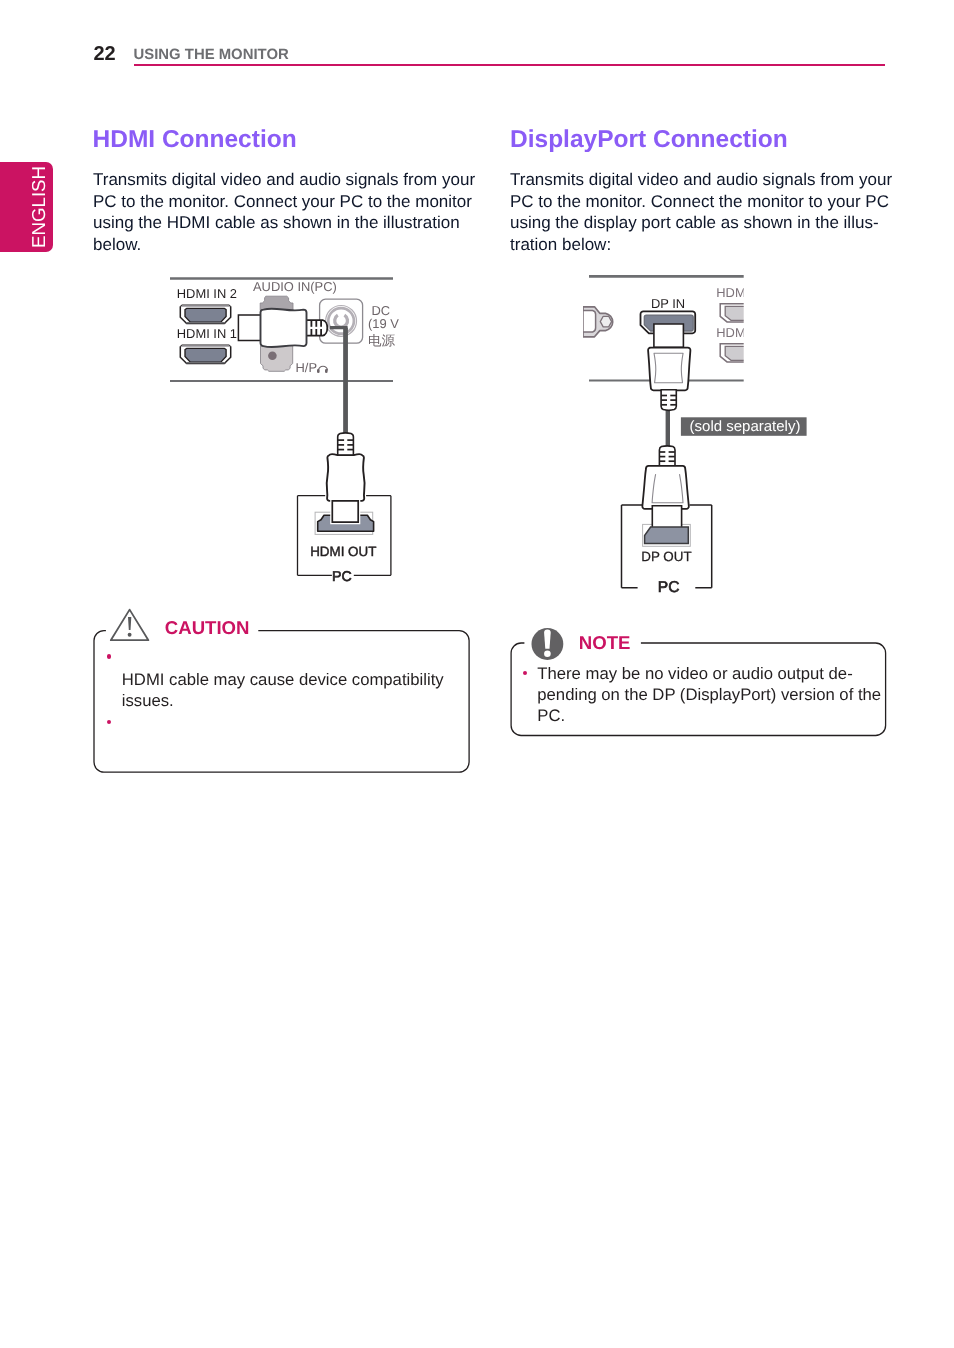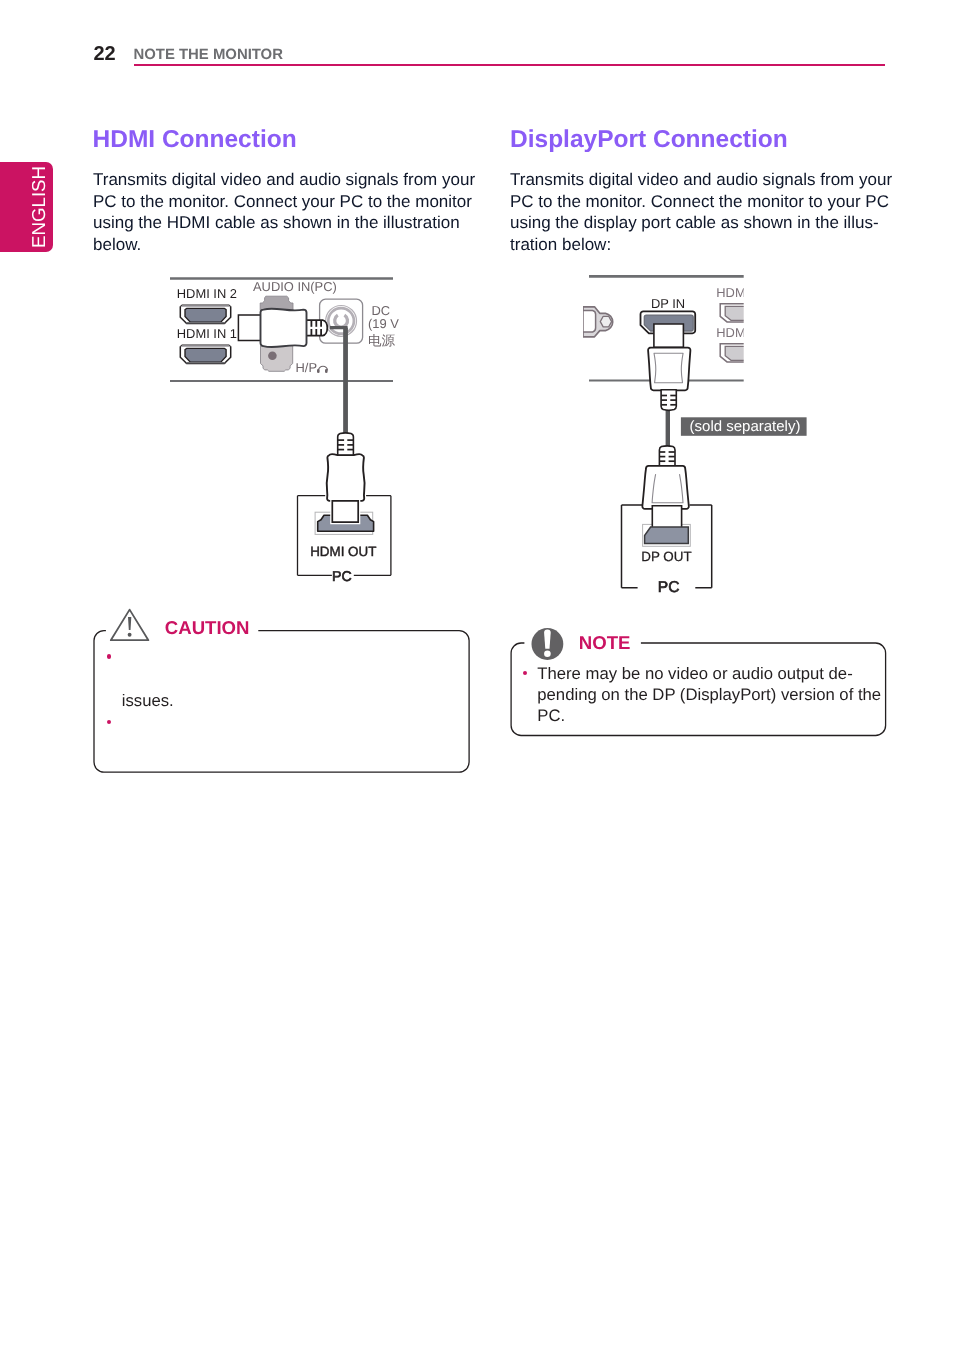--- a/index.html
+++ b/index.html
@@ -39,21 +39,21 @@
   .bullet{ position:absolute; width:4.6px; height:4.6px; border-radius:50%; background:#cb1362; }
 
   svg.illus { position:absolute; overflow:visible; }
 </style>
 </head>
 <body>
 
 <div class="page">
 
   <div class="pgnum">22</div>
-  <div class="hdrtitle">NOTE THE MONITOR</div>
+  <div class="hdrtitle">USING THE MONITOR</div>
   <div class="hdrline"></div>
 
   <div class="langtab"></div>
   <span class="langlabel">ENGLISH</span>
 
   <div class="h2 colL-h2">HDMI Connection</div>
   <div class="bodytext colL-p">Transmits digital video and audio signals from your PC to the monitor. Connect your PC to the monitor using the HDMI cable as shown in the illustration below.</div>
 
   <div class="h2 colR-h2">DisplayPort Connection</div>
   <div class="bodytext colR-p"><span>Transmits digital video and audio signals from your PC to the monitor. Connect the monitor to your PC using the display port cable as shown in the illus-</span><br><span>tration below:</span></div>
@@ -252,21 +252,21 @@
     <g>
       <circle cx="547.4" cy="640" r="15.9" fill="#626163"></circle>
       <path d="M544.1 628.8 a3.3 3.3 0 0 1 6.6 0 l-1.2 15.9 h-4.2 z" fill="#ffffff"></path>
       <circle cx="547.4" cy="649.7" r="3.3" fill="#ffffff"></circle>
     </g>
     <text x="578.8" y="645.3" font-family="Liberation Sans, sans-serif" font-size="18.6" font-weight="bold" fill="#cb1362">NOTE</text>
   </svg>
 
   <div class="nitem" style="left:121.8px;top:643.7px;width:350px;">
     <br>
-    <br>
+    <span>HDMI cable may cause device compatibility</span><br>
     <span>issues.</span>
   </div>
   <div class="bullet" style="left:106.9px;top:650.4px;"></div>
   <div class="bullet" style="left:106.9px;top:715.7px;"></div>
 
   <div class="nitem" style="left:537.3px;top:659px;width:355px;">
     <span>There may be no video or audio output de-</span><br>
     <span>pending on the DP (DisplayPort) version of the</span><br>
     <span>PC.</span>
   </div>

